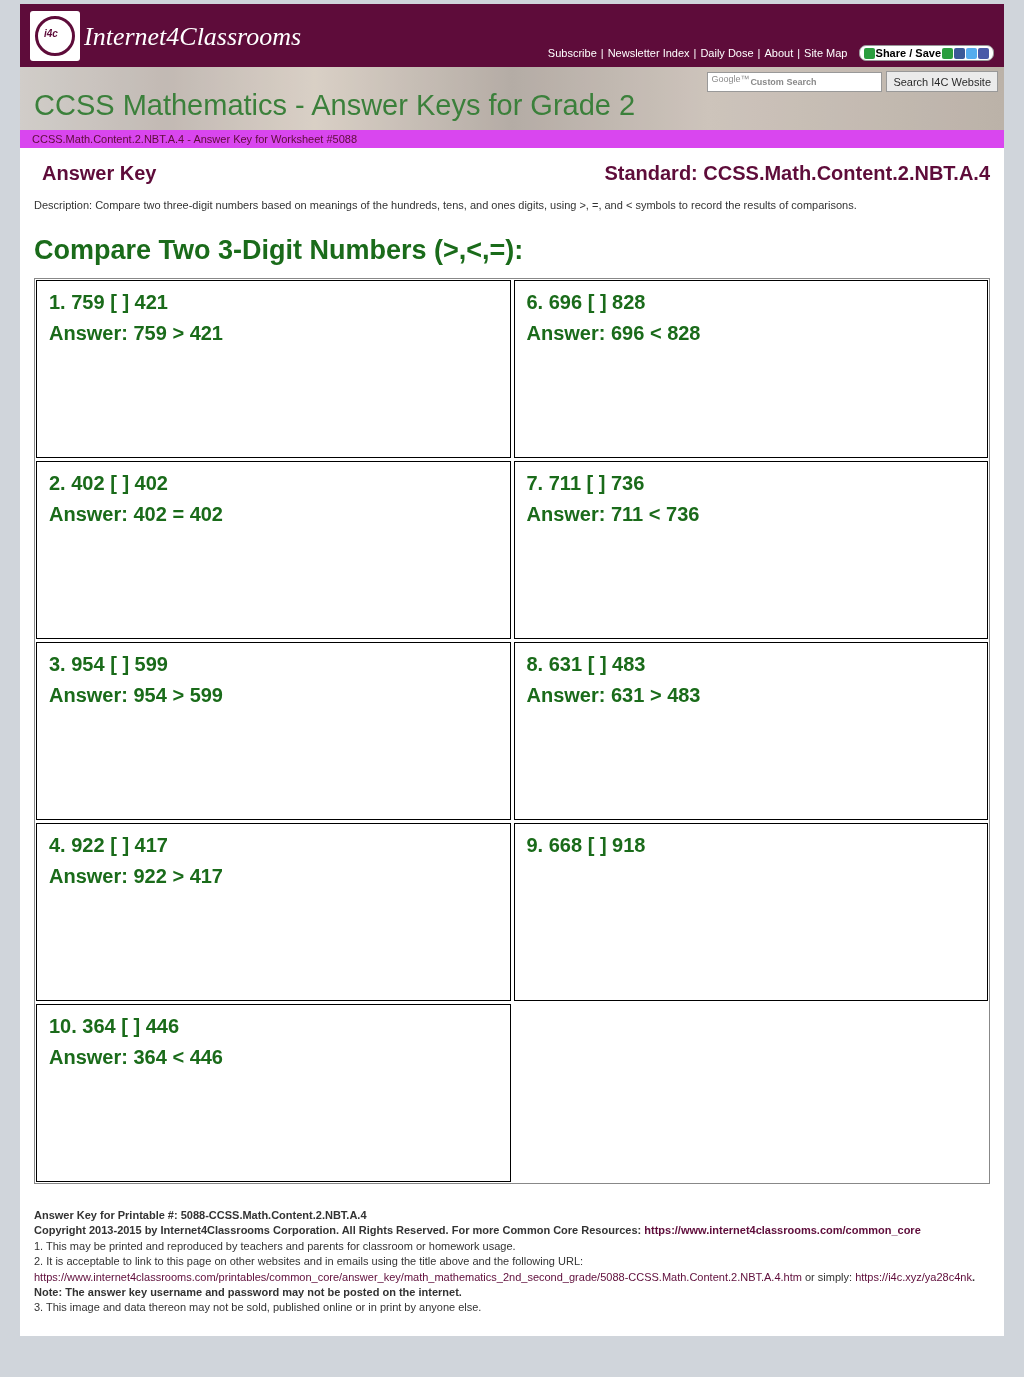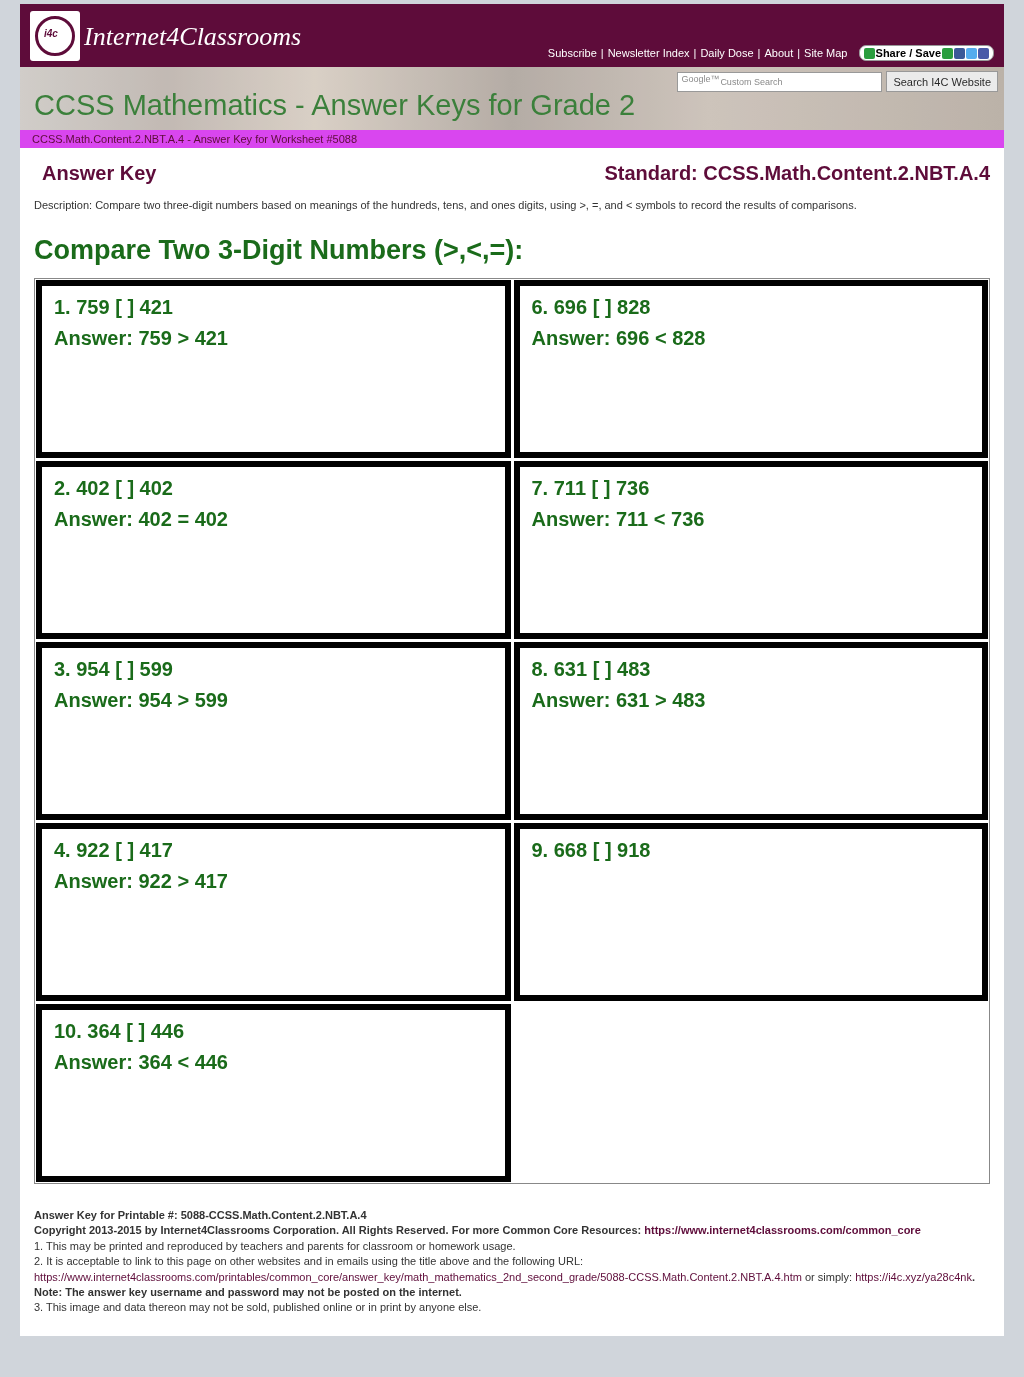--- a/index.html
+++ b/index.html
@@ -88,27 +88,28 @@
   opacity: 0.85;
 }
 .search-row {
   position: absolute;
   top: 4px;
   right: 6px;
   display: flex;
   gap: 4px;
 }
 .search-input {
-  width: 205px;
+  width: 175px;
   height: 20px;
   border: 1px solid #888;
   font-size: 9px;
   padding: 2px 9px;
   color: #999;
   background: #fff;
+  font-weight: bold;
 }
 .search-input::before{content:'';}
 .google-tag{
   position:absolute;left:4px;top:3px;font-size:9px;color:#777;pointer-events:none;
 }
 .search-btn {
   background: #e8e8e8;
   border: 1px solid #888;
   font-size: 11px;
   padding: 2px 6px;
@@ -165,21 +166,21 @@
 }
 .grid {
   display: grid;
   grid-template-columns: 1fr 1fr;
   grid-auto-rows: 178px;
   gap: 3px;
   border: 1px solid #888;
   padding: 1px;
 }
 .cell {
-  border: 6px solid #000000;
+  border: 1px solid #000000;
   padding: 10px 12px;
 }
 .q {
   color: #1a6b1a;
   font-family: Arial, sans-serif;
   font-size: 20px;
   font-weight: bold;
   margin-bottom: 8px;
 }
 .a {

